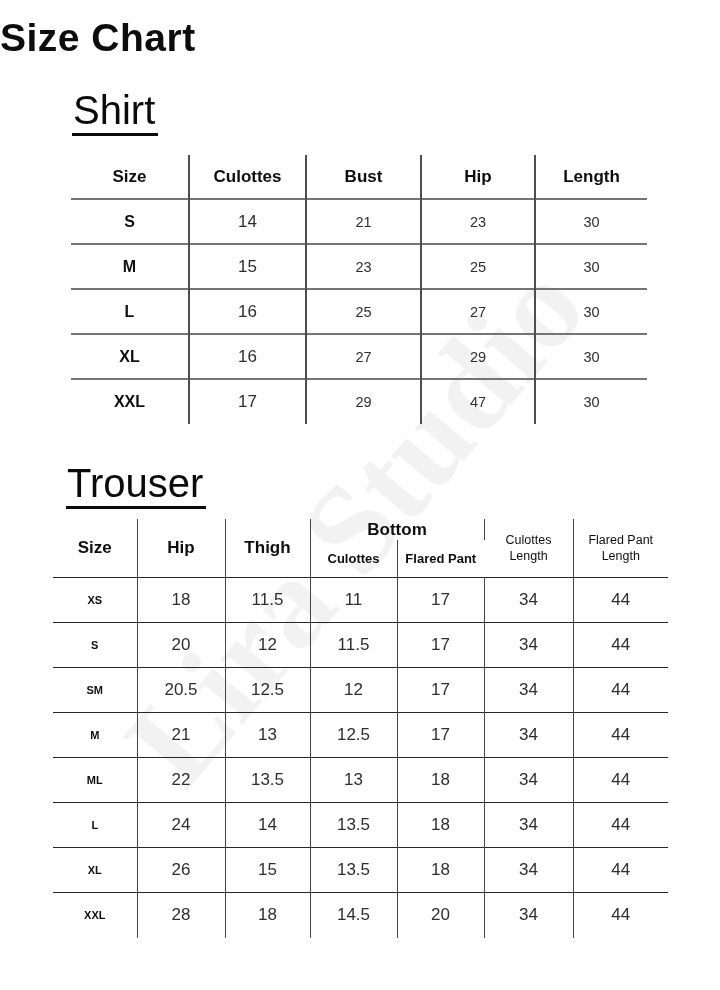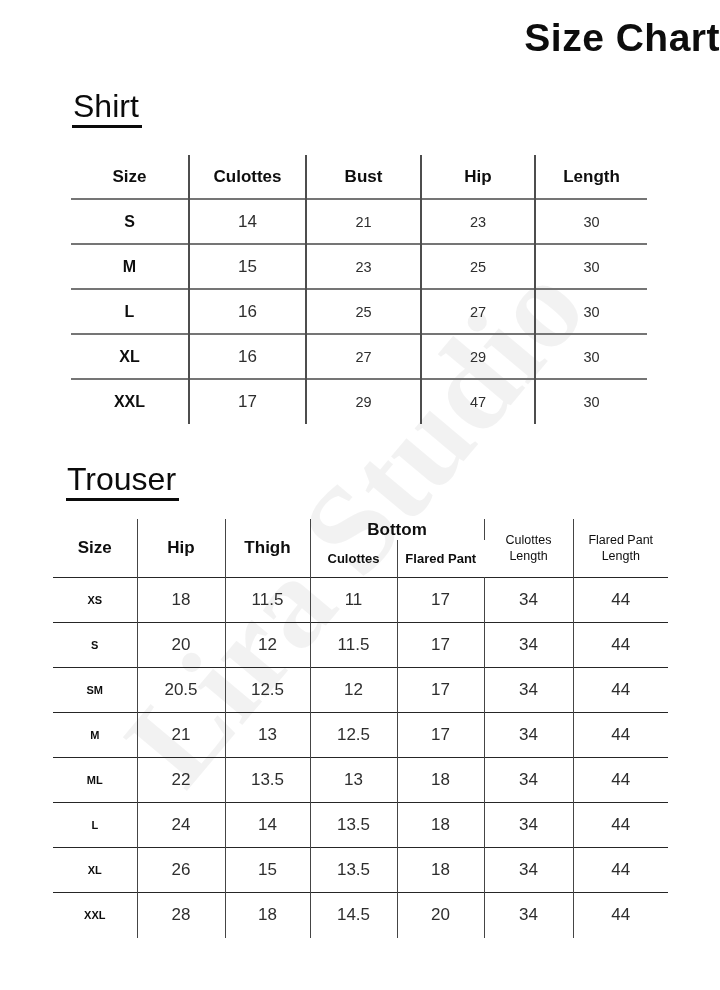--- a/index.html
+++ b/index.html
@@ -27,30 +27,30 @@
     white-space:nowrap;
     pointer-events:none;
     z-index:0;
   }
 
   
   .title {
     position:absolute;
     top:16px; left:0; right:0;
     margin:0;
-    text-align:right;
+    text-align:left;
     font-size:39px;
     font-weight:700;
     letter-spacing:0.5px;
     color:#0d0d0d;
     z-index:1;
   }
   .heading {
     position:absolute;
-    font-size:32px;
+    font-size:40px;
     font-weight:400;
     line-height:1.0;
     color:#0b0b0b;
     border-bottom:3px solid #0b0b0b;
     padding:0 3px 3px 1px;
     z-index:1;
   }
   .shirt-heading   { left:72px; top:90px;  }
   .trouser-heading { left:66px; top:463px; }
 

